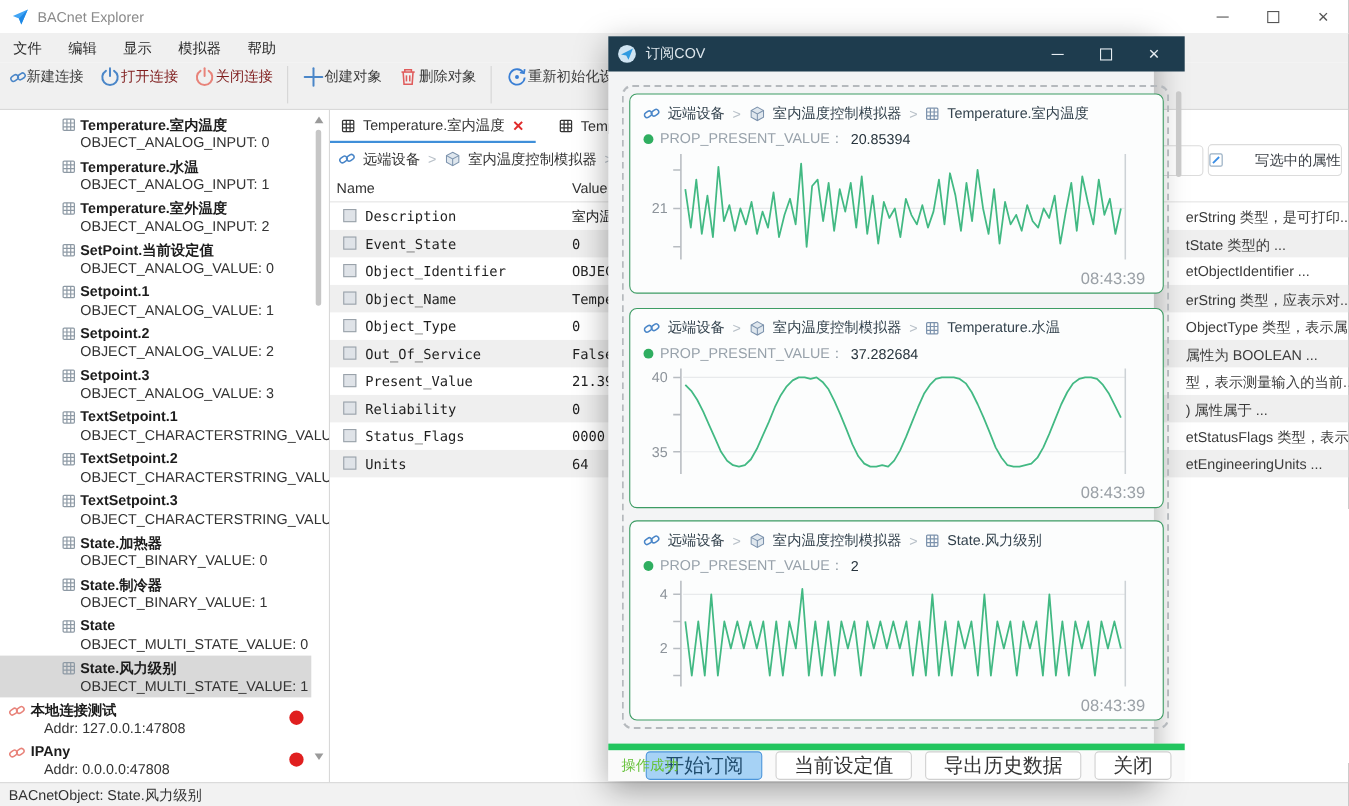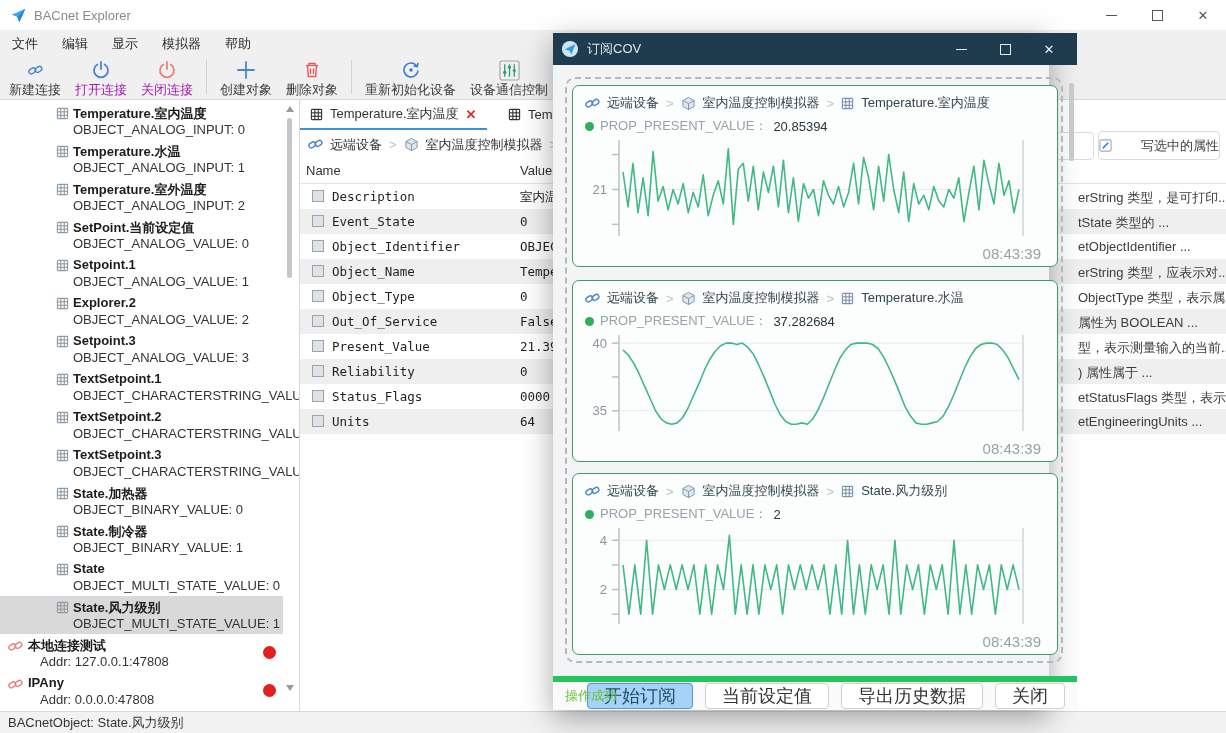--- a/index.html
+++ b/index.html
@@ -11,24 +11,24 @@
   .app-title{left:34px;top:8px;color:#8a8a8a;font-size:13px;}
   .win-controls{right:0;top:0;height:30px;display:flex;}
   .win-btn{width:46px;height:30px;display:flex;align-items:center;justify-content:center;color:#555;}
   .glyph-min{width:11px;height:1px;background:#555;display:inline-block;}
   .glyph-max{width:9px;height:9px;border:1px solid #555;display:inline-block;}
   .glyph-close{font-size:13px;color:#555;}
   
   .menubar{left:0;top:30px;width:1226px;height:27px;background:#f0f0f0;display:flex;align-items:center;padding-left:12px;box-sizing:border-box;gap:24px;}
   .menu-item{color:#2b2b2b;}
   .toolbar{left:0;top:57px;width:1226px;height:43px;background:#f0f0f0;border-bottom:1px solid #d9d9d9;display:flex;align-items:flex-start;box-sizing:border-box;padding-left:2px;}
-  .tb-item{display:flex;flex-direction:column;align-items:center;justify-content:flex-start;padding:2px 7px 0 7px;}
+  .tb-item{display:flex;flex-direction:row;align-items:center;justify-content:flex-start;padding:2px 7px 0 7px;}
   .tb-item .ticon{height:22px;display:flex;align-items:center;}
   .tb-label{font-size:13px;color:#3c3c3c;margin-top:0px;white-space:nowrap;}
-  .tb-item.dim .tb-label{color:#a21caf;}
+  .tb-item.dim .tb-label{color:#7f1d1d;}
   .tb-sep{width:1px;height:34px;background:#d4d4d4;margin:3px 6px 0 6px;}
   .c-blue{color:#4a86c8;} .c-red{color:#e8837a;} .c-red2{color:#e05b5b;} .c-steel{color:#8e9aa5;}
   
   .tree{left:0;top:100px;width:300px;height:611px;background:#fff;border-right:1px solid #d8d8d8;box-sizing:border-box;overflow:hidden;}
   .tree-item{position:absolute;left:0;width:283px;height:38px;cursor:default;}
   .tree-item.selected{background:#d9d9d9;}
   .tn{position:absolute;left:73px;top:3px;font-weight:bold;color:#1c1c1c;white-space:nowrap;}
   .tt{position:absolute;left:73px;top:20px;color:#333;white-space:nowrap;}
   .tico{position:absolute;left:56px;top:5px;color:#8e9aa5;}
   .conn .tn{left:28px;} .conn .tt{left:40px;}
@@ -291,21 +291,21 @@
           <svg viewBox="0 0 14 14" width="13" height="13">
             <g fill="none" stroke="currentColor" stroke-width="1.2">
               <rect x="1.5" y="1.5" width="11" height="11" rx="1"></rect>
               <line x1="1.5" y1="5.2" x2="12.5" y2="5.2"></line>
               <line x1="1.5" y1="8.9" x2="12.5" y2="8.9"></line>
               <line x1="5.2" y1="1.5" x2="5.2" y2="12.5"></line>
               <line x1="8.9" y1="1.5" x2="8.9" y2="12.5"></line>
             </g>
           </svg>
         </span>
-        <div class="tn">Explorer.2</div>
+        <div class="tn">Setpoint.2</div>
         <div class="tt">OBJECT_ANALOG_VALUE: 2</div>
       </div>
       <div class="tree-item" style="top: 230px;">
         <span class="tico">
           <svg viewBox="0 0 14 14" width="13" height="13">
             <g fill="none" stroke="currentColor" stroke-width="1.2">
               <rect x="1.5" y="1.5" width="11" height="11" rx="1"></rect>
               <line x1="1.5" y1="5.2" x2="12.5" y2="5.2"></line>
               <line x1="1.5" y1="8.9" x2="12.5" y2="8.9"></line>
               <line x1="5.2" y1="1.5" x2="5.2" y2="12.5"></line>

